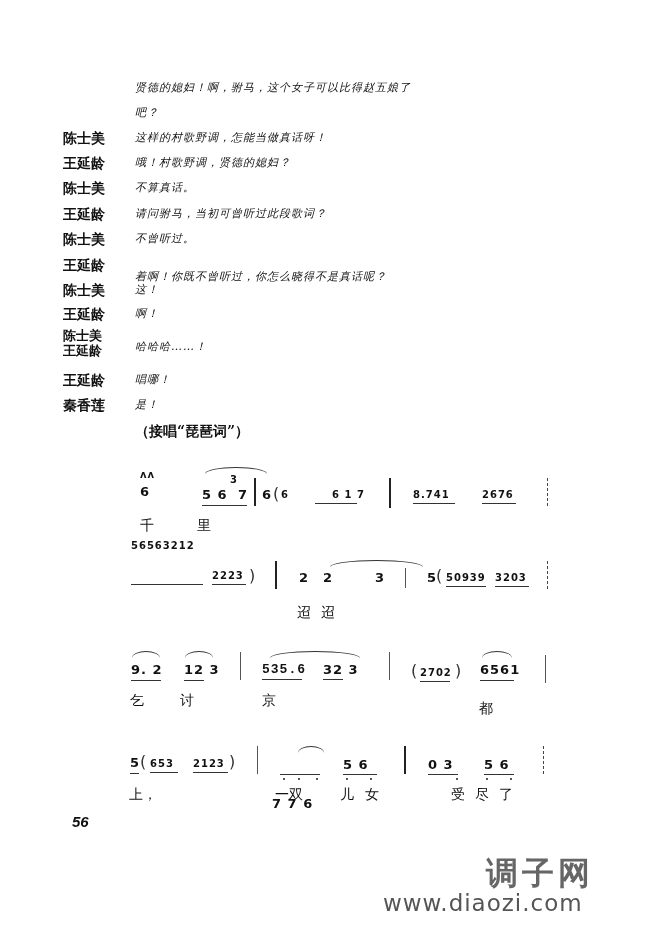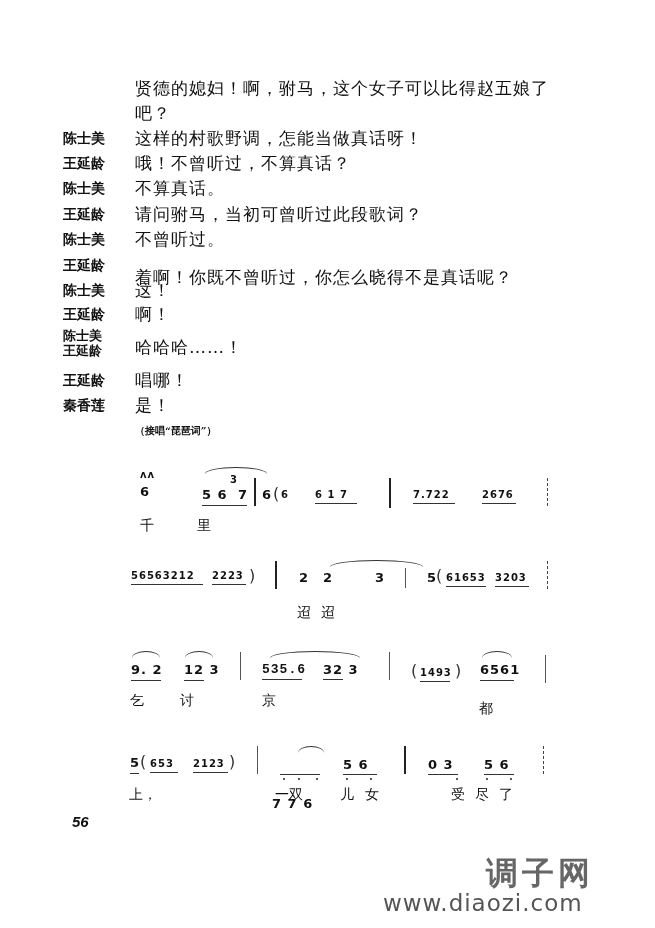--- a/index.html
+++ b/index.html
@@ -2,23 +2,23 @@
 <html><head>
 <meta charset="utf-8">
 <style>
   html, body { margin:0; padding:0; }
   body {
     width:655px; height:928px; position:relative; overflow:hidden;
     background:#ffffff; color:#111111;
     font-family:"DejaVu Serif", "Liberation Serif", serif;
   }
   .spk { position:absolute; left:63px; font-size:14px; font-weight:bold; letter-spacing:0px; white-space:nowrap; line-height:18px; }
-  .txt { position:absolute; left:135px; font-size:17px; white-space:nowrap; line-height:18px; letter-spacing:1px; }
+  .txt { position:absolute; left:135px; font-size:11px; white-space:nowrap; line-height:18px; letter-spacing:1px;font-style:italic; }
   .spk2 { position:absolute; left:63px; font-size:13px; font-weight:bold; line-height:14px; }
-  .cue { position:absolute; left:135px; font-size:10px; font-weight:bold; line-height:18px; }
+  .cue { position:absolute; left:135px; font-size:14px; font-weight:bold; line-height:18px; }
   .note { position:absolute; font-family:"DejaVu Sans", "Liberation Sans", sans-serif; font-weight:bold; font-size:13px; white-space:nowrap; letter-spacing:1px; }
   .note.small { font-size:10px; letter-spacing:1px; }
   .lyric { position:absolute; font-size:14px; white-space:nowrap; }
   .bar { position:absolute; width:2px; background:#222; }
   .bar.thin { width:1px; background:#555; }
   .bar.dash { width:1px; background:repeating-linear-gradient(#444 0 3px, transparent 3px 5px); }
   .uline { position:absolute; height:1px; background:#333; }
   .slur { position:absolute; border-top:1.5px solid #333; border-radius:50% 50% 0 0 / 100% 100% 0 0; height:6px; }
   .dot { position:absolute; width:2px; height:2px; background:#222; border-radius:50%; }
   .paren { position:absolute; font-family:"DejaVu Sans", sans-serif; font-size:16px; color:#333; }
@@ -31,21 +31,21 @@
 <body>
 
 <div>
   <div class="txt" style="top:79px;">贤德的媳妇！啊，驸马，这个女子可以比得赵五娘了</div>
   <div class="txt" style="top:104px;">吧？</div>
 
   <div class="spk" style="top:129px;">陈士美</div>
   <div class="txt" style="top:129px;">这样的村歌野调，怎能当做真话呀！</div>
 
   <div class="spk" style="top:154px;">王延龄</div>
-  <div class="txt" style="top:154px;">哦！不曾听过，不算真话？</div>
+  <div class="txt" style="top:154px;">哦！村歌野调，贤德的媳妇？</div>
 
   <div class="spk" style="top:179px;">陈士美</div>
   <div class="txt" style="top:179px;">不算真话。</div>
 
   <div class="spk" style="top:205px;">王延龄</div>
   <div class="txt" style="top:205px;">请问驸马，当初可曾听过此段歌词？</div>
 
   <div class="spk" style="top:230px;">陈士美</div>
   <div class="txt" style="top:230px;">不曾听过。</div>
 
@@ -76,47 +76,47 @@
   <div class="note" style="left:140px;top:484px;">6</div>
   <div class="slur" style="left:205px;top:467px;width:62px;"></div>
   <div class="note" style="left:202px;top:487px;">5 6</div>
   <div class="note small" style="left:230px;top:474px;">3</div>
   <div class="note" style="left:238px;top:487px;">7</div>
   <div class="uline" style="left:202px;top:505px;width:45px;"></div>
   <div class="bar" style="left:254px;top:478px;height:28px;"></div>
   <div class="note" style="left:262px;top:487px;">6</div>
   <div class="paren" style="left:273px;top:484px;">(</div>
   <div class="note small" style="left:281px;top:489px;">6</div>
-  <div class="note small" style="left:315px;top:489px;">6 1 7</div>
+  <div class="note small" style="left:332px;top:489px;">6 1 7</div>
   <div class="uline" style="left:315px;top:503px;width:42px;"></div>
   <div class="bar" style="left:389px;top:478px;height:30px;"></div>
-  <div class="note small" style="left:413px;top:489px;">7.722</div>
+  <div class="note small" style="left:413px;top:489px;">8.741</div>
   <div class="uline" style="left:413px;top:503px;width:42px;"></div>
   <div class="note small" style="left:482px;top:489px;">2676</div>
   <div class="uline" style="left:482px;top:503px;width:34px;"></div>
   <div class="bar dash" style="left:547px;top:478px;height:30px;"></div>
   <div class="lyric" style="left:140px;top:517px;">千</div>
   <div class="lyric" style="left:197px;top:517px;">里</div>
 </div>
 
 <div>
-  <div class="note small" style="left:131px;top:570px;">56563212</div>
+  <div class="note small" style="left:131px;top:540px;">56563212</div>
   <div class="uline" style="left:131px;top:584px;width:72px;"></div>
   <div class="note small" style="left:212px;top:570px;">2223</div>
   <div class="uline" style="left:212px;top:584px;width:34px;"></div>
   <div class="paren" style="left:249px;top:566px;">)</div>
   <div class="bar" style="left:275px;top:561px;height:28px;"></div>
   <div class="note" style="left:299px;top:570px;">2</div>
   <div class="note" style="left:323px;top:570px;">2</div>
   <div class="slur" style="left:330px;top:560px;width:93px;"></div>
   <div class="note" style="left:375px;top:570px;">3</div>
   <div class="bar thin" style="left:405px;top:568px;height:20px;"></div>
   <div class="note" style="left:427px;top:570px;">5</div>
   <div class="paren" style="left:436px;top:566px;">(</div>
-  <div class="note small" style="left:446px;top:572px;">61653</div>
+  <div class="note small" style="left:446px;top:572px;">50939</div>
   <div class="uline" style="left:446px;top:586px;width:40px;"></div>
   <div class="note small" style="left:495px;top:572px;">3203</div>
   <div class="uline" style="left:495px;top:586px;width:34px;"></div>
   <div class="bar dash" style="left:547px;top:561px;height:28px;"></div>
   <div class="lyric" style="left:297px;top:604px;">迢</div>
   <div class="lyric" style="left:321px;top:604px;">迢</div>
 </div>
 
 <div>
   <div class="slur" style="left:132px;top:651px;width:28px;"></div>
@@ -126,21 +126,21 @@
   <div class="note" style="left:184px;top:662px;">12 3</div>
   <div class="uline" style="left:184px;top:680px;width:20px;"></div>
   <div class="bar thin" style="left:240px;top:652px;height:28px;"></div>
   <div class="slur" style="left:270px;top:651px;width:90px;"></div>
   <div class="note" style="left:262px;top:662px;font-family:Liberation Mono, monospace;">535.6</div>
   <div class="uline" style="left:262px;top:679px;width:40px;"></div>
   <div class="note" style="left:323px;top:662px;text-align:right;">32 3</div>
   <div class="uline" style="left:323px;top:679px;width:20px;"></div>
   <div class="bar thin" style="left:389px;top:652px;height:28px;"></div>
   <div class="paren" style="left:411px;top:661px;">(</div>
-  <div class="note small" style="left:420px;top:667px;">1493</div>
+  <div class="note small" style="left:420px;top:667px;">2702</div>
   <div class="uline" style="left:420px;top:681px;width:30px;"></div>
   <div class="paren" style="left:455px;top:661px;">)</div>
   <div class="slur" style="left:482px;top:651px;width:30px;"></div>
   <div class="note" style="left:480px;top:662px;">6561</div>
   <div class="uline" style="left:480px;top:680px;width:34px;"></div>
   <div class="bar thin" style="left:545px;top:655px;height:28px;"></div>
   <div class="lyric" style="left:130px;top:692px;">乞</div>
   <div class="lyric" style="left:180px;top:692px;">讨</div>
   <div class="lyric" style="left:262px;top:692px;">京</div>
   <div class="lyric" style="left:479px;top:700px;">都</div>

